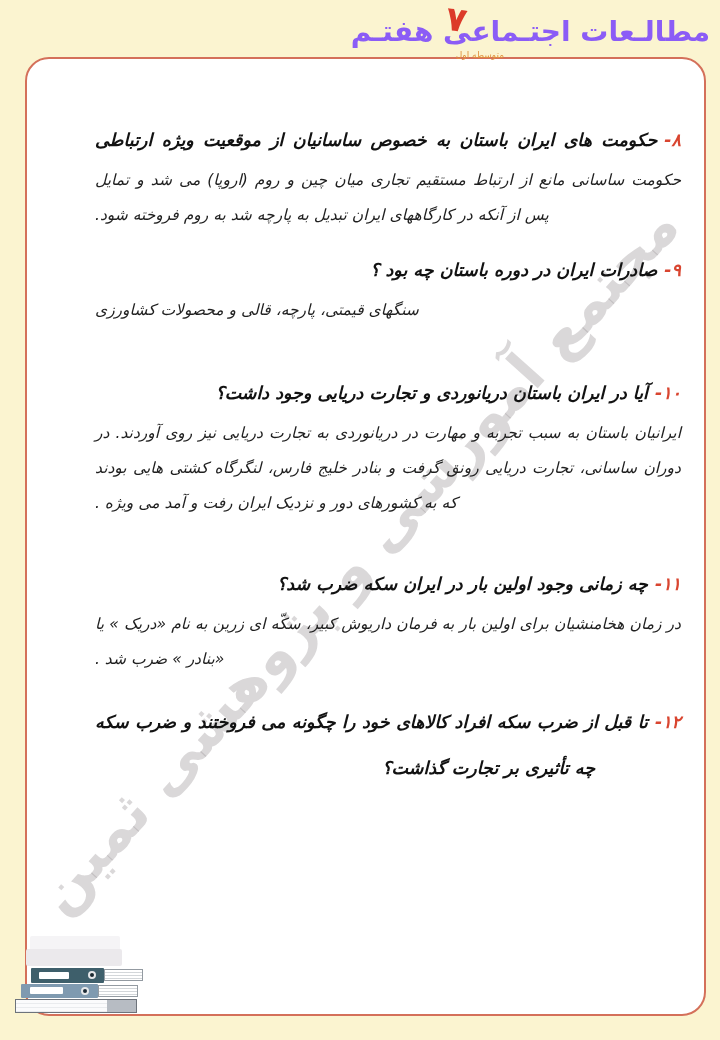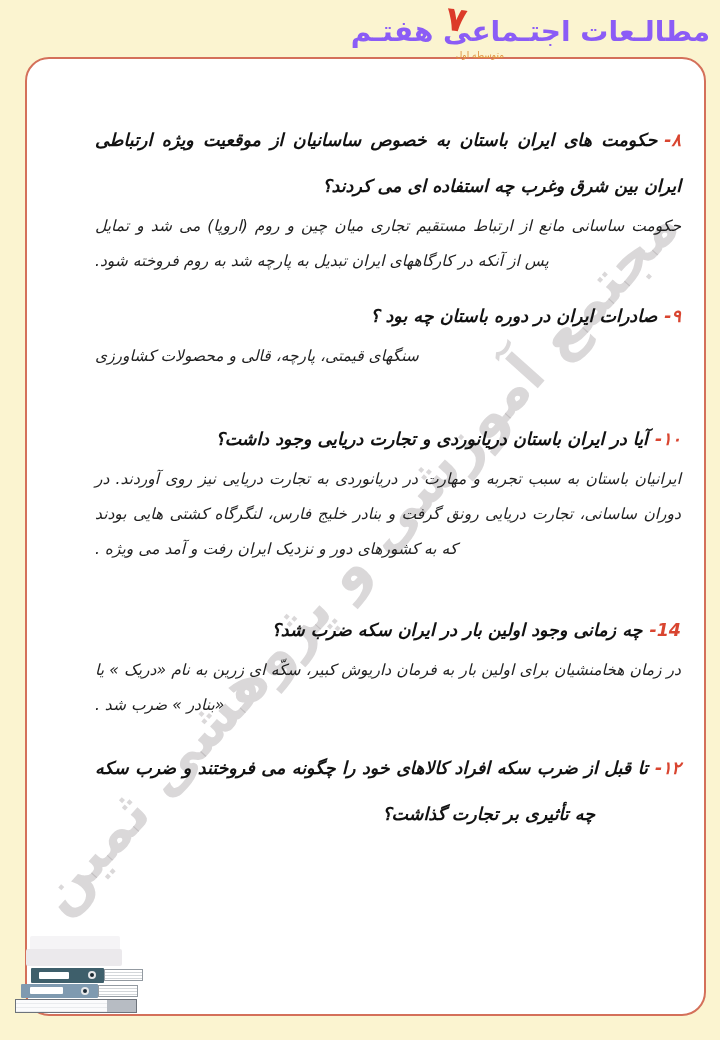--- a/index.html
+++ b/index.html
@@ -95,21 +95,20 @@
 
 <div class="panel">
   <div class="watermark">مجتمع آموزشی و پژوهشی ثمین</div>
 
   <div class="panel-inner">
 
     <section class="question" id="q8">
       <div class="qline just">
         <span class="qnum">۸-</span><span>حکومت های ایران باستان به خصوص ساسانیان از موقعیت ویژه ارتباطی</span>
       </div>
-      <div class="qline">ایران بین شرق وغرب چه استفاده ای می کردند؟</div>
       <div class="ans">
         <div class="aline just">حکومت ساسانی مانع از ارتباط مستقیم تجاری میان چین و روم (اروپا) می شد و تمایل</div>
         <div class="aline">پس از آنکه در کارگاههای ایران تبدیل به پارچه شد به روم فروخته شود.</div>
       </div>
     </section>
 
     <section class="question" id="q9">
       <div class="qline">
         <span class="qnum">۹-</span><span>صادرات ایران در دوره باستان چه بود ؟</span>
       </div>
@@ -124,21 +123,21 @@
       </div>
       <div class="ans">
         <div class="aline just">ایرانیان باستان به سبب تجربه و مهارت در دریانوردی به تجارت دریایی نیز روی آوردند. در</div>
         <div class="aline just">دوران ساسانی، تجارت دریایی رونق گرفت و بنادر خلیج فارس، لنگرگاه کشتی هایی بودند</div>
         <div class="aline">که به کشورهای دور و نزدیک ایران رفت و آمد می ویژه .</div>
       </div>
     </section>
 
     <section class="question" id="q11">
       <div class="qline">
-        <span class="qnum">14-</span><span>چه زمانی وجود اولین بار در ایران سکه ضرب شد؟</span>
+        <span class="qnum">۱۱-</span><span>چه زمانی وجود اولین بار در ایران سکه ضرب شد؟</span>
       </div>
       <div class="ans">
         <div class="aline just">در زمان هخامنشیان برای اولین بار به فرمان داریوش کبیر، سکّه ای زرین به نام «دریک » یا</div>
         <div class="aline">«بنادر » ضرب شد .</div>
       </div>
     </section>
 
     <section class="question" id="q12">
       <div class="qline just">
         <span class="qnum">۱۲-</span><span>تا قبل از ضرب سکه افراد کالاهای خود را چگونه می فروختند و ضرب سکه</span>

